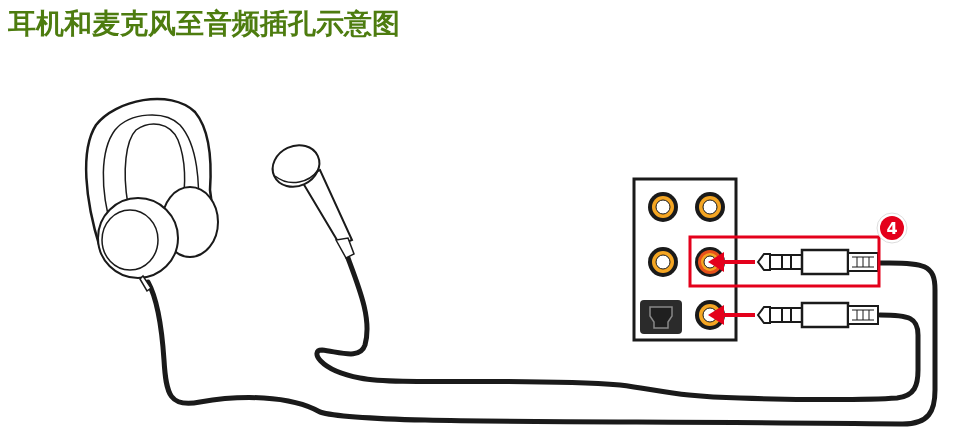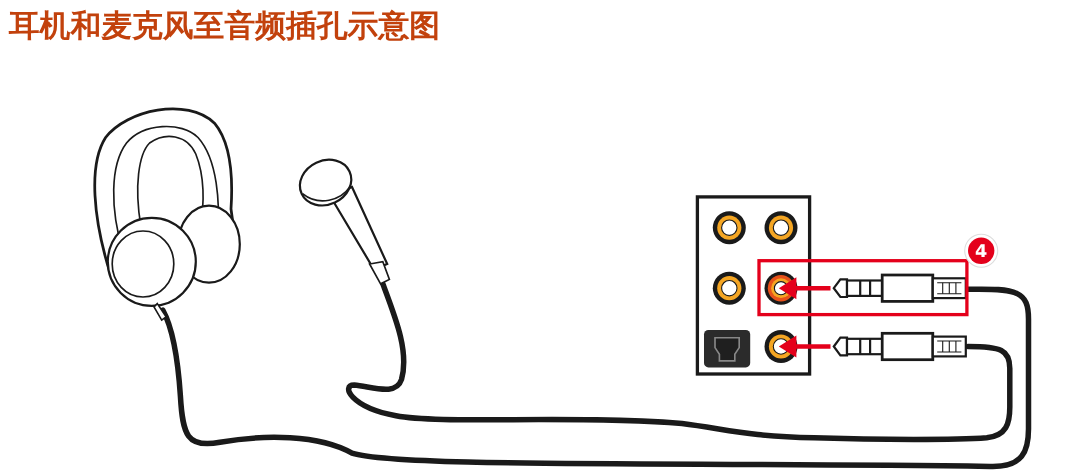--- a/index.html
+++ b/index.html
@@ -1,20 +1,20 @@
 <!DOCTYPE html>
 <html><head>
   <meta charset="utf-8">
   <style>
     html, body { margin: 0; padding: 0; background: #ffffff; }
     body { width: 979px; height: 433px; position: relative; overflow: hidden; }
     .title {
       position: absolute; left: 8px; top: 6px;
       font-family: "DejaVu Sans", sans-serif;
-      font-size: 28px; font-weight: bold; color: #c2410c;
+      font-size: 28px; font-weight: bold; color: #4d7c0f;
       letter-spacing: 0px; line-height: 36px;
     }
     svg.diagram { position: absolute; left: 0; top: 0; }
     .badge-text {
       font-family: "DejaVu Sans", sans-serif; font-weight: bold;
     }
   </style>
 </head>
 <body>
 

